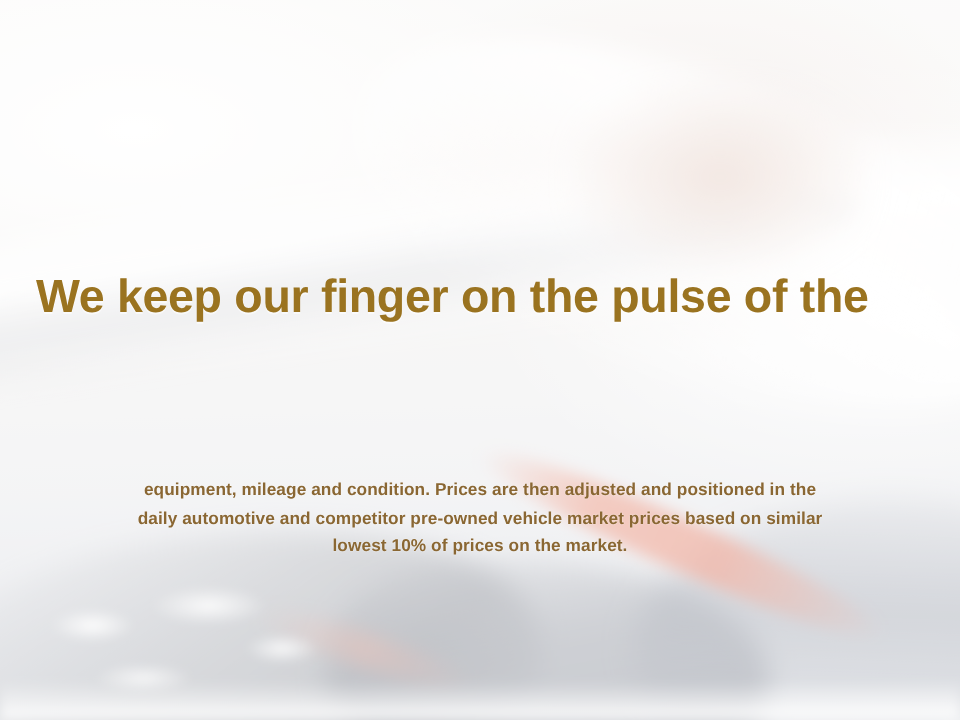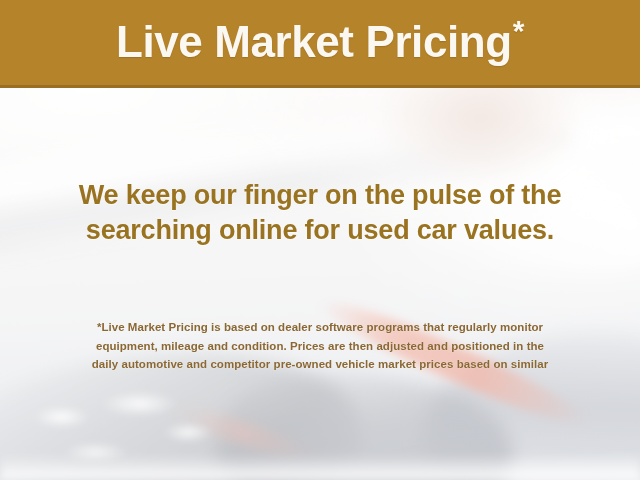--- a/index.html
+++ b/index.html
@@ -237,23 +237,22 @@
     line-height: 0;
     margin-left: 1px;
   }
 
   
   .headline {
     position: absolute;
     left: 0;
     top: 178px;
     width: 100%;
-    text-align: center;
     color: #9a7320;
-    font-size: 27px;
+    font-size: 31px;
     font-weight: bold;
     line-height: 1.28;
     letter-spacing: -0.2px;
     padding: 0 24px;
     box-sizing: border-box;
     text-shadow: 0 1px 0 rgba(255,255,255,0.55);
   }
 
   .headline .ln { display: block; }
 
@@ -290,28 +289,24 @@
     <div class="dark-mass-1"></div>
     <div class="dark-mass-2"></div>
     <div class="dark-mass-3"></div>
     <div class="red-stripe"></div>
     <div class="red-stripe-2"></div>
     <div class="speckle"></div>
     <div class="bottom-glint"></div>
     <div class="photo-bleach"></div>
   </div>
 
-  <div class="header-band">
-    <h1 class="header-title"><span>Live Market Pricing</span><span class="asterisk">*</span></h1>
-  </div>
 
   <div class="headline">
     <span class="ln">We keep our finger on the pulse of the</span>
-    <span class="ln">searching online for used car values.</span>
   </div>
 
   <div class="fineprint">
-    <span class="ln">*Live Market Pricing is based on dealer software programs that regularly monitor</span>
     <span class="ln">equipment, mileage and condition. Prices are then adjusted and positioned in the</span>
     <span class="ln">daily automotive and competitor pre-owned vehicle market prices based on similar</span>
+    <span class="ln">lowest 10% of prices on the market.</span>
   </div>
 
 </div>
 
 </body></html>

